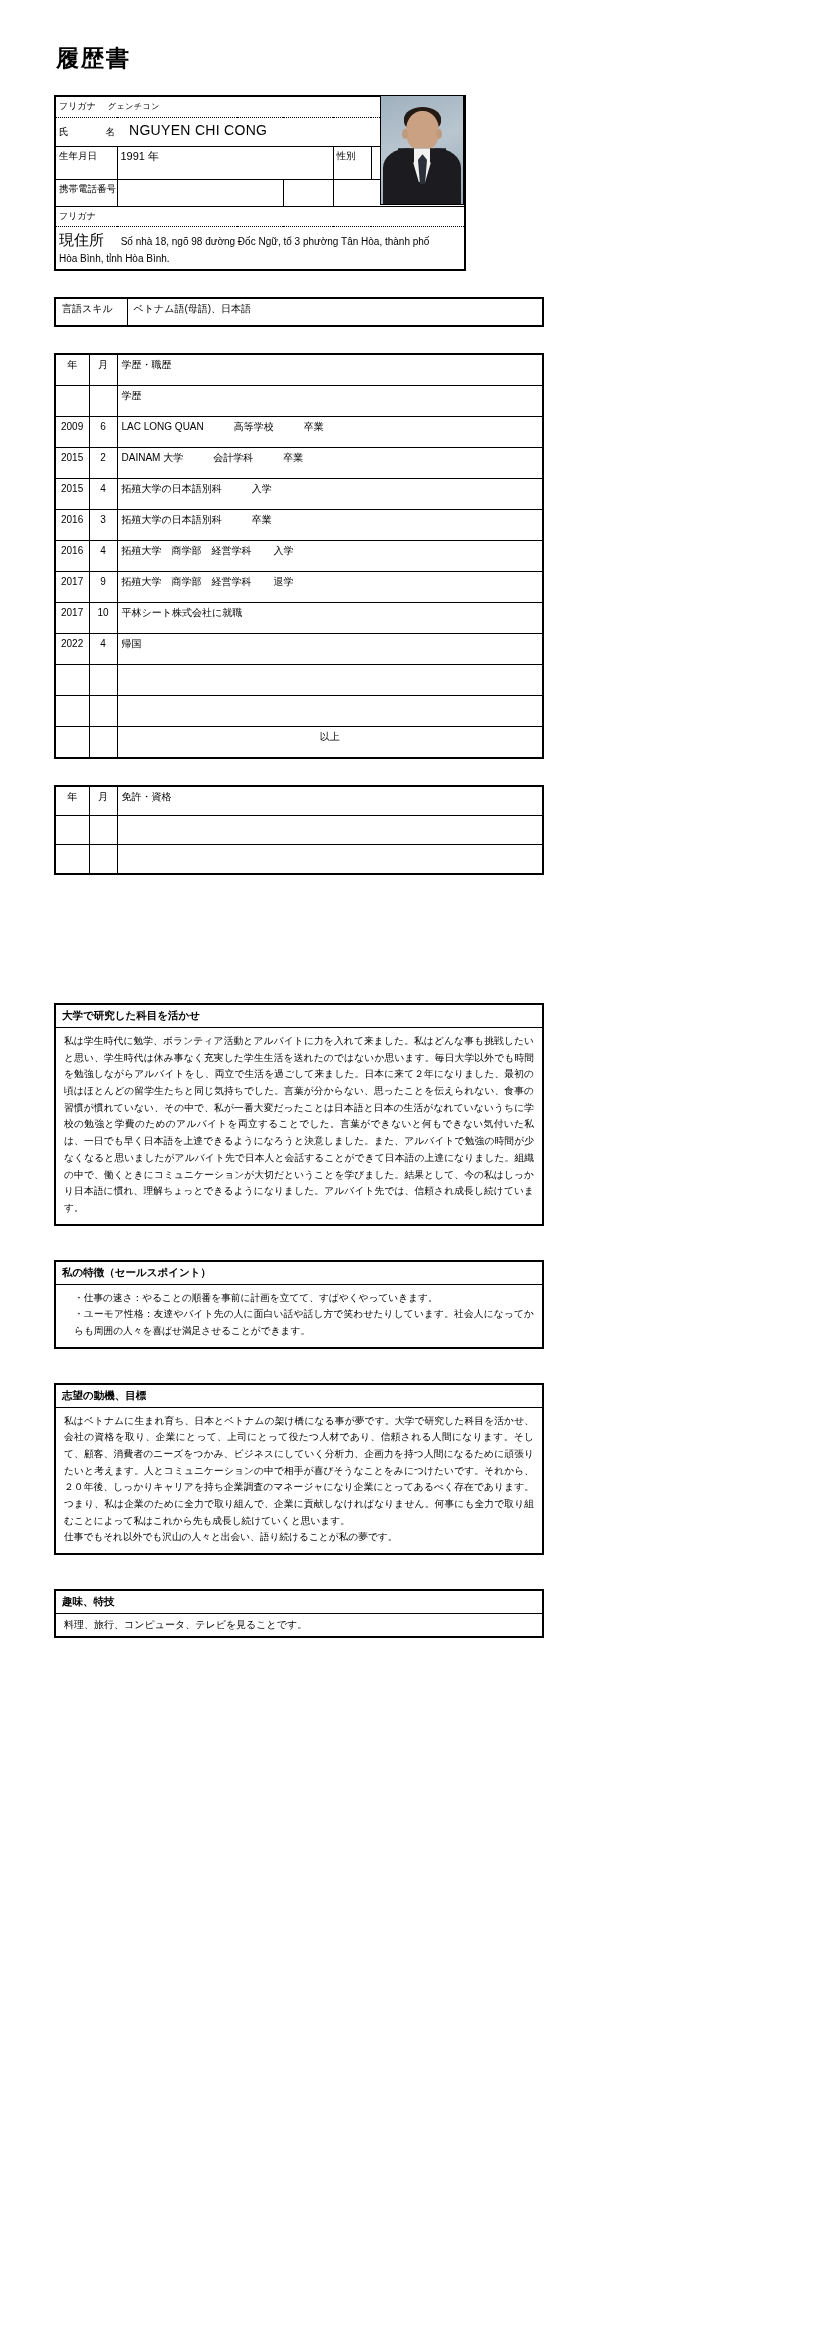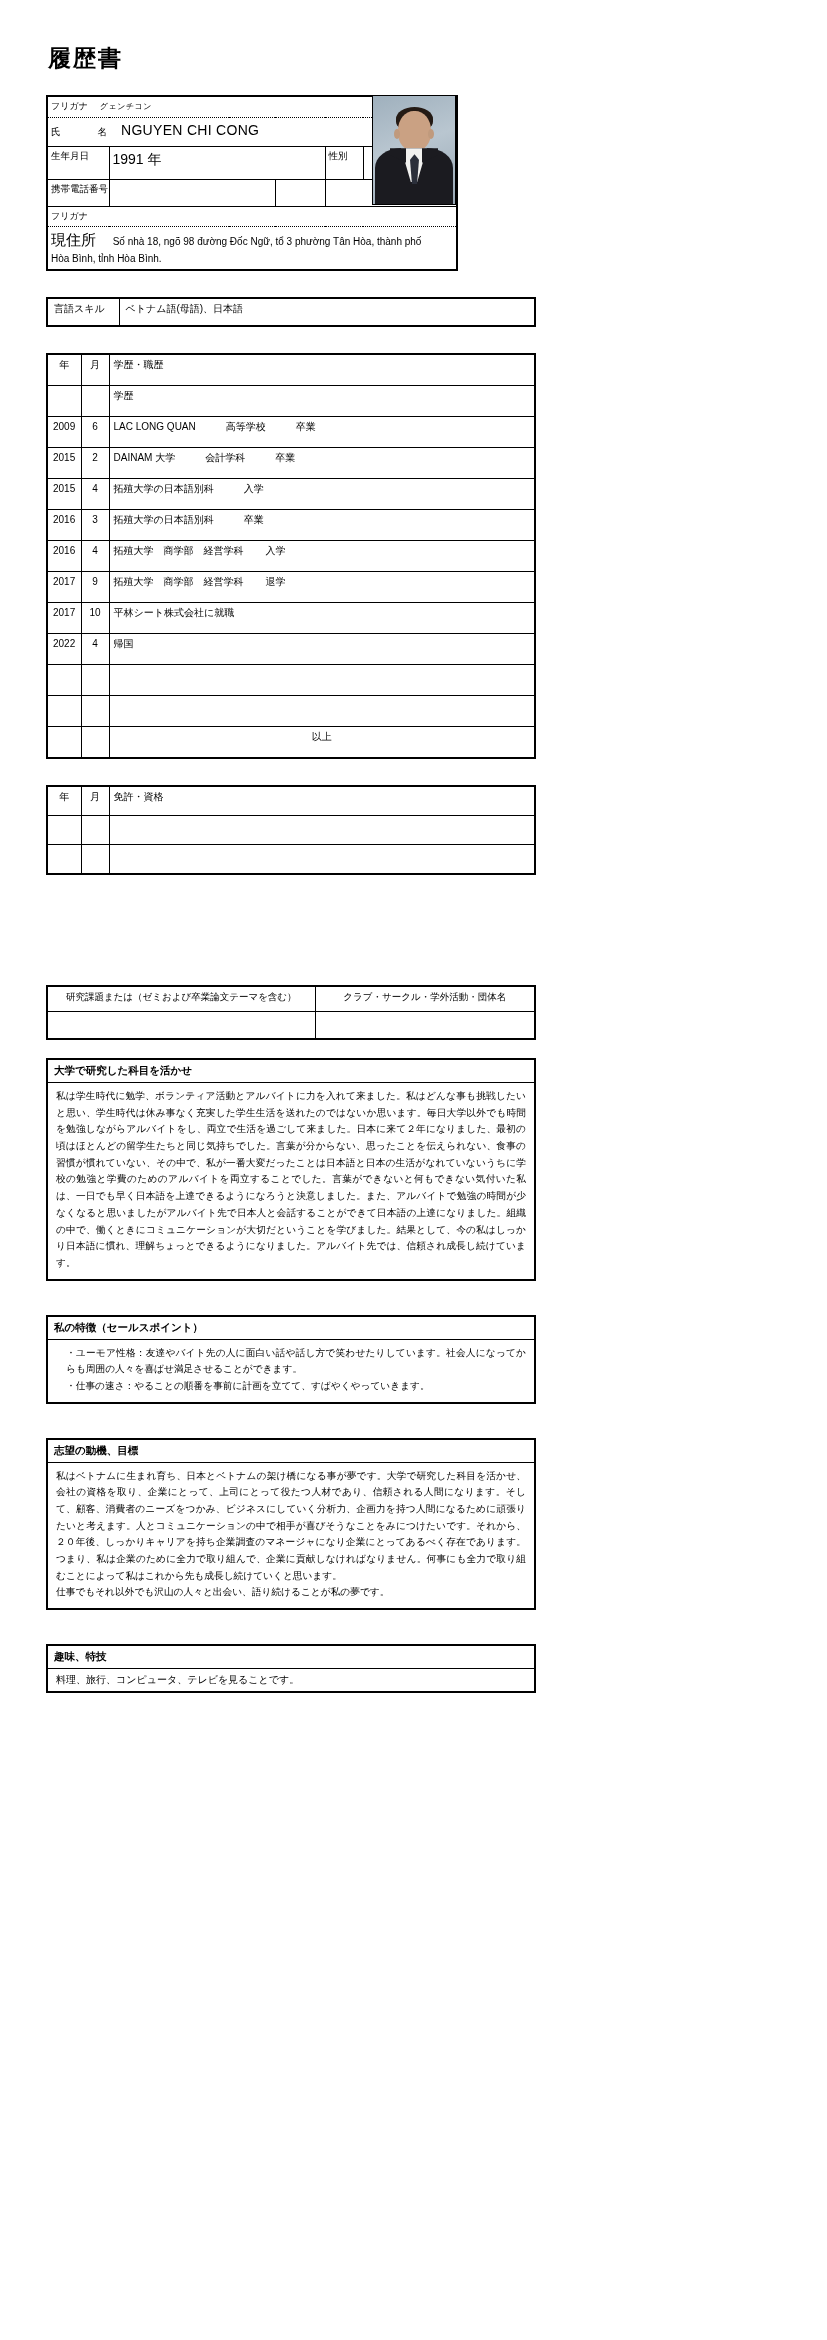--- a/index.html
+++ b/index.html
@@ -13,21 +13,21 @@
     min-height: 2340px;
     font-family: "Liberation Sans", "DejaVu Sans", sans-serif;
     color: #000000;
     -webkit-font-smoothing: antialiased;
   }
   .page {
     position: relative;
     width: 827px;
     min-height: 2340px;
     box-sizing: border-box;
-    padding: 46px 0 0 0;
+    padding: 46px 0 0 8px;
   }
   .sheet {
     width: 490px;
     margin-left: 46px;
     position: relative;
   }
 
   
   .doc-title {
     font-size: 23px;
@@ -251,21 +251,21 @@
           </td>
           <td class="dotted-bottom no-left"></td>
         </tr>
         <tr>
           <td colspan="6" class="dotted-top" style="height:24px">
             <span class="name-label">氏　　名</span><span class="name-value">NGUYEN CHI CONG</span>
           </td>
         </tr>
         <tr>
           <td class="label-cell tall">生年月日</td>
-          <td colspan="3" class="tall" style="font-size:14px">1991 年</td>
+          <td colspan="3" class="tall" style="font-size:11px">1991 年</td>
           <td class="label-cell tall">性別</td>
           <td class="tall"></td>
         </tr>
         <tr>
           <td class="label-cell" style="height:22px">携帯電話番号</td>
           <td colspan="2"></td>
           <td></td>
           <td colspan="2"></td>
         </tr>
         <tr>
@@ -414,53 +414,37 @@
       <tr>
         <td class="year"></td>
         <td class="month"></td>
         <td></td>
       </tr>
     </tbody>
       </table>
 
     <div class="gap-xl"></div>
 
-    <table class="research">
-      <colgroup>
-        <col style="width:268px">
-          <col>
-      </colgroup>
-      <tbody>
-          <tr>
-        <td class="rs-title">研究課題または（ゼミおよび卒業論文テーマを含む）</td>
-        <td class="rs-title">クラブ・サークル・学外活動・団体名</td>
-      </tr>
-      <tr>
-        <td style="height:20px"></td>
-        <td></td>
-      </tr>
-    </tbody>
-      </table>
 
     <div class="gap-sm"></div>
 
     <div class="essay-block">
       <div class="essay-head">大学で研究した科目を活かせ</div>
       <div class="essay-body">
         <p>私は学生時代に勉学、ボランティア活動とアルバイトに力を入れて来ました。私はどんな事も挑戦したいと思い、学生時代は休み事なく充実した学生生活を送れたのではないか思います。毎日大学以外でも時間を勉強しながらアルバイトをし、両立で生活を過ごして来ました。日本に来て２年になりました、最初の頃はほとんどの留学生たちと同じ気持ちでした。言葉が分からない、思ったことを伝えられない、食事の習慣が慣れていない、その中で、私が一番大変だったことは日本語と日本の生活がなれていないうちに学校の勉強と学費のためのアルバイトを両立することでした。言葉ができないと何もできない気付いた私は、一日でも早く日本語を上達できるようになろうと決意しました。また、アルバイトで勉強の時間が少なくなると思いましたがアルバイト先で日本人と会話することができて日本語の上達になりました。組織の中で、働くときにコミュニケーションが大切だということを学びました。結果として、今の私はしっかり日本語に慣れ、理解ちょっとできるようになりました。アルバイト先では、信頼され成長し続けています。</p>
       </div>
     </div>
 
     <div class="gap-lg"></div>
 
     <div class="essay-block">
       <div class="essay-head">私の特徴（セールスポイント）</div>
       <div class="essay-body">
+        <p class="hang">・仕事の速さ：やることの順番を事前に計画を立てて、すばやくやっていきます。</p>
         <p class="hang">・ユーモア性格：友達やバイト先の人に面白い話や話し方で笑わせたりしています。社会人になってからも周囲の人々を喜ばせ満足させることができます。</p>
-        <p class="hang">・仕事の速さ：やることの順番を事前に計画を立てて、すばやくやっていきます。</p>
       </div>
     </div>
 
     <div class="gap-lg"></div>
 
     <div class="essay-block">
       <div class="essay-head">志望の動機、目標</div>
       <div class="essay-body">
         <p>私はベトナムに生まれ育ち、日本とベトナムの架け橋になる事が夢です。大学で研究した科目を活かせ、会社の資格を取り、企業にとって、上司にとって役たつ人材であり、信頼される人間になります。そして、顧客、消費者のニーズをつかみ、ビジネスにしていく分析力、企画力を持つ人間になるために頑張りたいと考えます。人とコミュニケーションの中で相手が喜びそうなことをみにつけたいです。それから、２０年後、しっかりキャリアを持ち企業調査のマネージャになり企業にとってあるべく存在であります。つまり、私は企業のために全力で取り組んで、企業に貢献しなければなりません。何事にも全力で取り組むことによって私はこれから先も成長し続けていくと思います。</p>
         <p>仕事でもそれ以外でも沢山の人々と出会い、語り続けることが私の夢です。</p>

